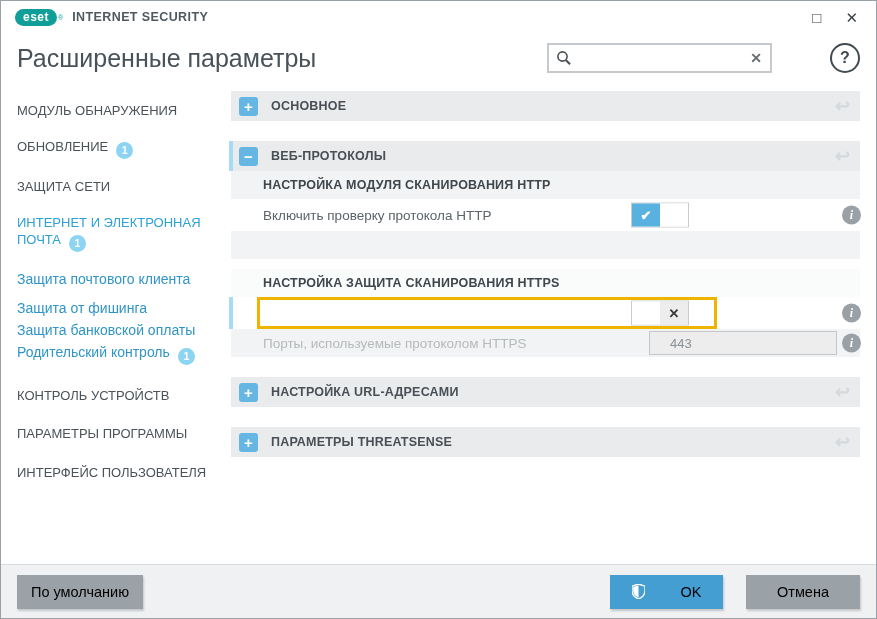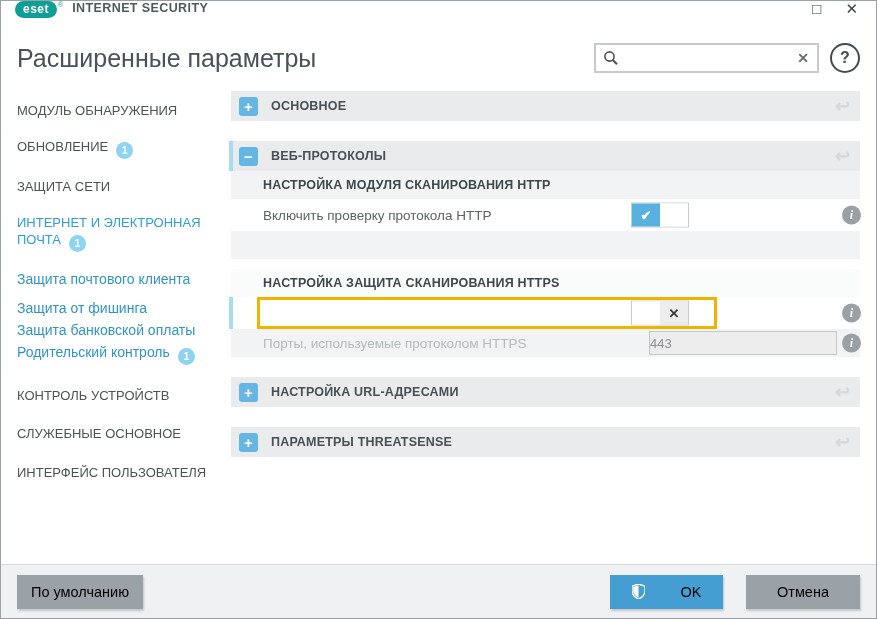--- a/index.html
+++ b/index.html
@@ -3,31 +3,31 @@
 <meta charset="utf-8">
 <style>
   * { margin:0; padding:0; box-sizing:border-box; }
   html,body { background:#d7dadc; }
   .window {
     width:877px; height:619px; background:#ffffff;
     border:1px solid #99a1a7; position:relative; overflow:hidden;
     font-family:"Liberation Sans", sans-serif; color:#4b5358;
   }
   
-  .titlebar { height:32px; display:flex; align-items:flex-start; padding:0 14px 0 14px; background:#fff; }
+  .titlebar { height:32px; display:flex; align-items:center; padding:0 14px 0 14px; background:#fff; }
   .logo-oval {
     background:#0f9e98; color:#fff; border-radius:10px; padding:2px 8px 3px 8px;
     font-size:12px; font-weight:bold; letter-spacing:0.5px; line-height:1;
   }
   .logo-reg { color:#0f9e98; font-size:7px; vertical-align:top; margin-left:1px; }
   .product-name { margin-left:9px; font-size:12.5px; font-weight:bold; color:#4e5a5e; letter-spacing:0.4px; }
   .win-controls { margin-left:auto; display:flex; gap:24px; align-items:center; padding-right:4px; }
   .win-btn { font-size:15px; color:#3c4347; cursor:default; line-height:1; }
   
-  .header { height:58px; display:flex; align-items:center; padding:0 16px 8px 16px; background:#fff; }
+  .header { height:58px; display:flex; align-items:center; padding:0 16px 8px 16px; background:#fff;gap:47px; }
   .page-title { font-size:25px; font-weight:normal; color:#48525a; }
   .search-wrap {
     margin-left:auto; width:225px; height:30px; border:2px solid #c6cacc; background:#fff;
     display:flex; align-items:center; padding:0 8px 0 7px;
   }
   .search-wrap input { flex:1; border:none; outline:none; font-size:13px; min-width:0; color:#3c4347; font-family:inherit; }
   .search-glyph { margin-right:5px; display:flex; }
   .clear-x { color:#666e72; font-size:14px; font-weight:bold; cursor:pointer; }
   .help-btn {
     width:30px; height:30px; border:2px solid #414b51; border-radius:50%; margin-left:11px;
@@ -82,21 +82,21 @@
   .toggle.off .half.r { background:#ededee; color:#33383c; }
   .info-icon {
     position:absolute; left:611px; top:50%; transform:translateY(-50%);
     width:19px; height:19px; border-radius:50%; background:#9aa1a6; color:#fff;
     display:flex; align-items:center; justify-content:center;
     font-family:"Liberation Serif", serif; font-style:italic; font-weight:bold; font-size:12px; cursor:pointer;
   }
   .ports-input {
     position:absolute; left:418px; top:50%; transform:translateY(-50%);
     width:188px; height:24px; background:#ededee; border:1px solid #c3c7c9;
-    color:#8a9094; font-size:13px; padding:0 0; font-family:inherit; outline:none;
+    color:#8a9094; font-size:13px; padding:0 20px; font-family:inherit; outline:none;
   }
   .hl-box {
     position:absolute; left:26px; top:0; bottom:0; width:460px;
     border:3px solid #efb400; pointer-events:none;
   }
   .blue-bar { position:absolute; left:-2px; top:0; bottom:0; width:4px; background:#a5dcf4; }
   
   .footer {
     position:absolute; left:0; right:0; bottom:0; height:54px;
     background:#eff1f2; border-top:1px solid #d8dadc;
@@ -145,21 +145,21 @@
     <div class="sidebar">
       <div class="nav-item nav-cat mt6"><span>МОДУЛЬ ОБНАРУЖЕНИЯ</span></div>
       <div class="nav-item nav-cat mt19"><span>ОБНОВЛЕНИЕ</span><span class="badge">1</span></div>
       <div class="nav-item nav-cat mt19"><span>ЗАЩИТА СЕТИ</span></div>
       <div class="nav-item nav-cat active mt19 wrap-narrow"><span>ИНТЕРНЕТ И ЭЛЕКТРОННАЯ ПОЧТА</span><span class="badge">1</span></div>
       <div class="nav-item nav-sub mt19"><span>Защита почтового клиента</span></div>
       <div class="nav-item nav-sub mt4"><span>Защита от фишинга</span></div>
       <div class="nav-item nav-sub mt5"><span>Защита банковской оплаты</span></div>
       <div class="nav-item nav-sub mt5"><span>Родительский контроль</span><span class="badge">1</span></div>
       <div class="nav-item nav-cat mt22"><span>КОНТРОЛЬ УСТРОЙСТВ</span></div>
-      <div class="nav-item nav-cat mt21"><span>СЛУЖЕБНЫЕ ОСНОВНОЕ</span></div>
+      <div class="nav-item nav-cat mt21"><span>ПАРАМЕТРЫ ПРОГРАММЫ</span></div>
       <div class="nav-item nav-cat mt22"><span>ИНТЕРФЕЙС ПОЛЬЗОВАТЕЛЯ</span></div>
     </div>
 
     <div class="main">
 
       <div class="sec">
         <span class="pm-icon">+</span>
         <span class="sec-label">ОСНОВНОЕ</span>
         <span class="undo-icon">↩</span>
       </div>

